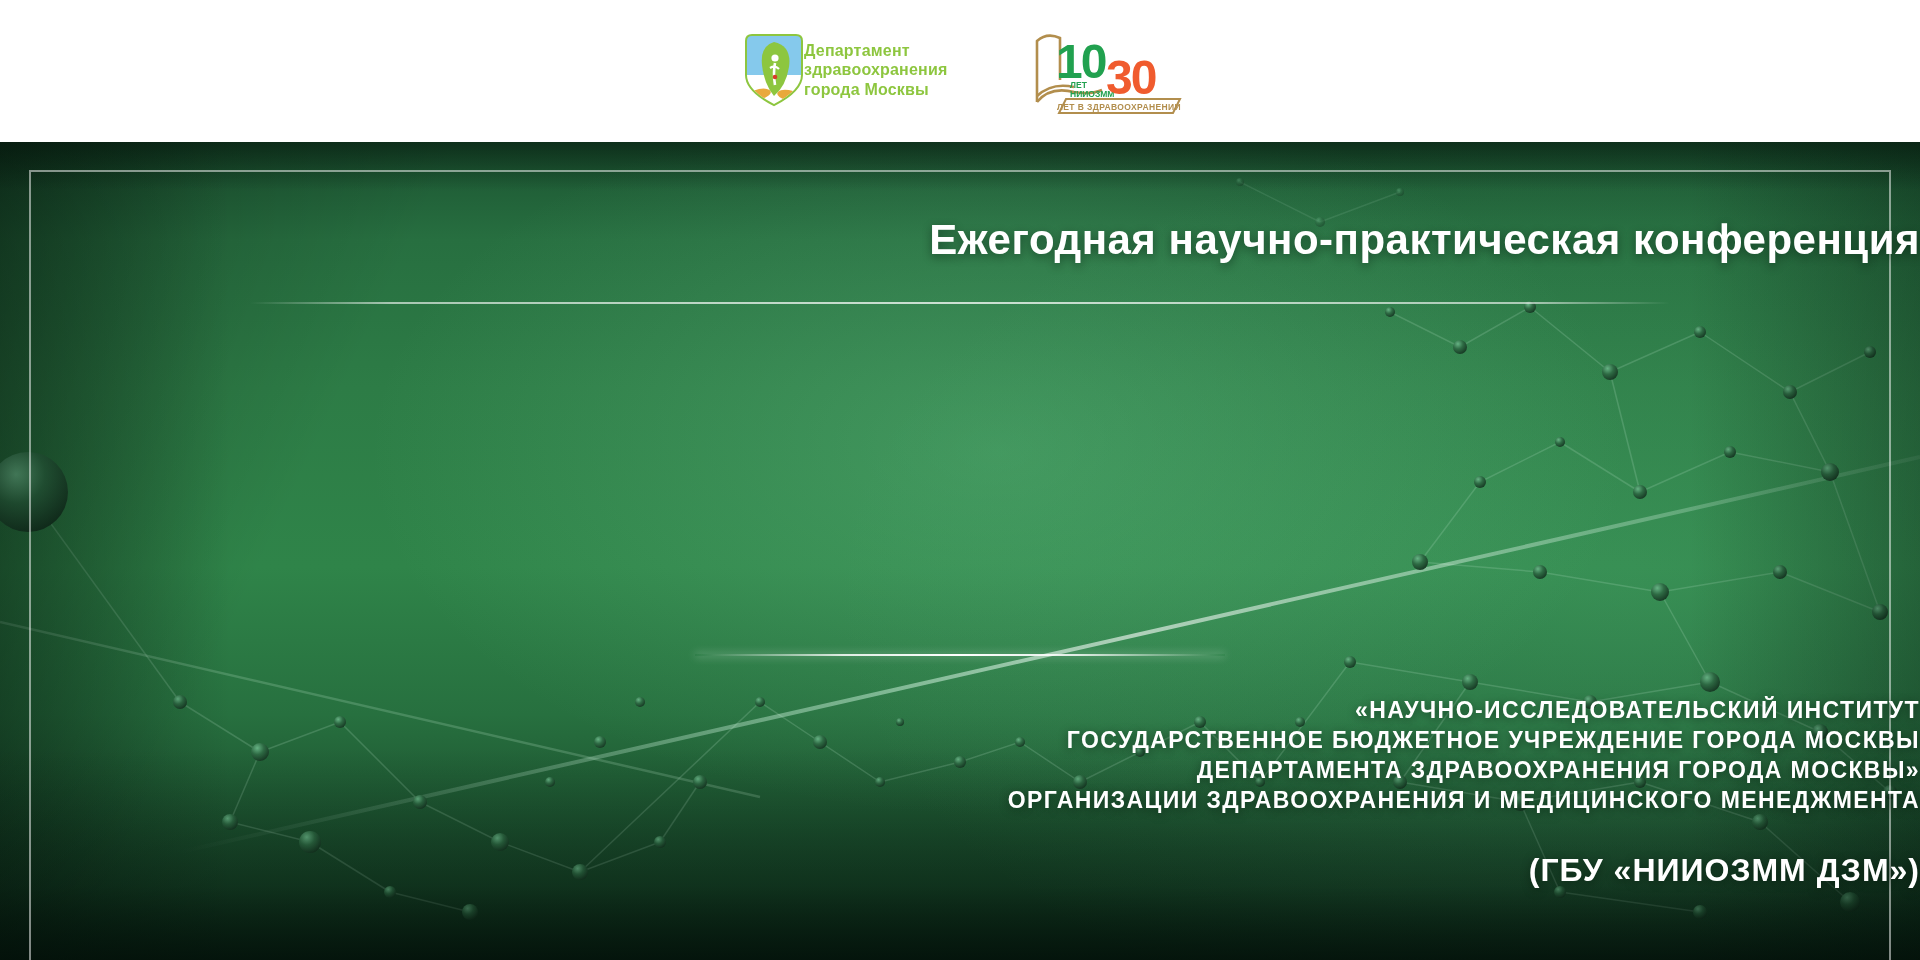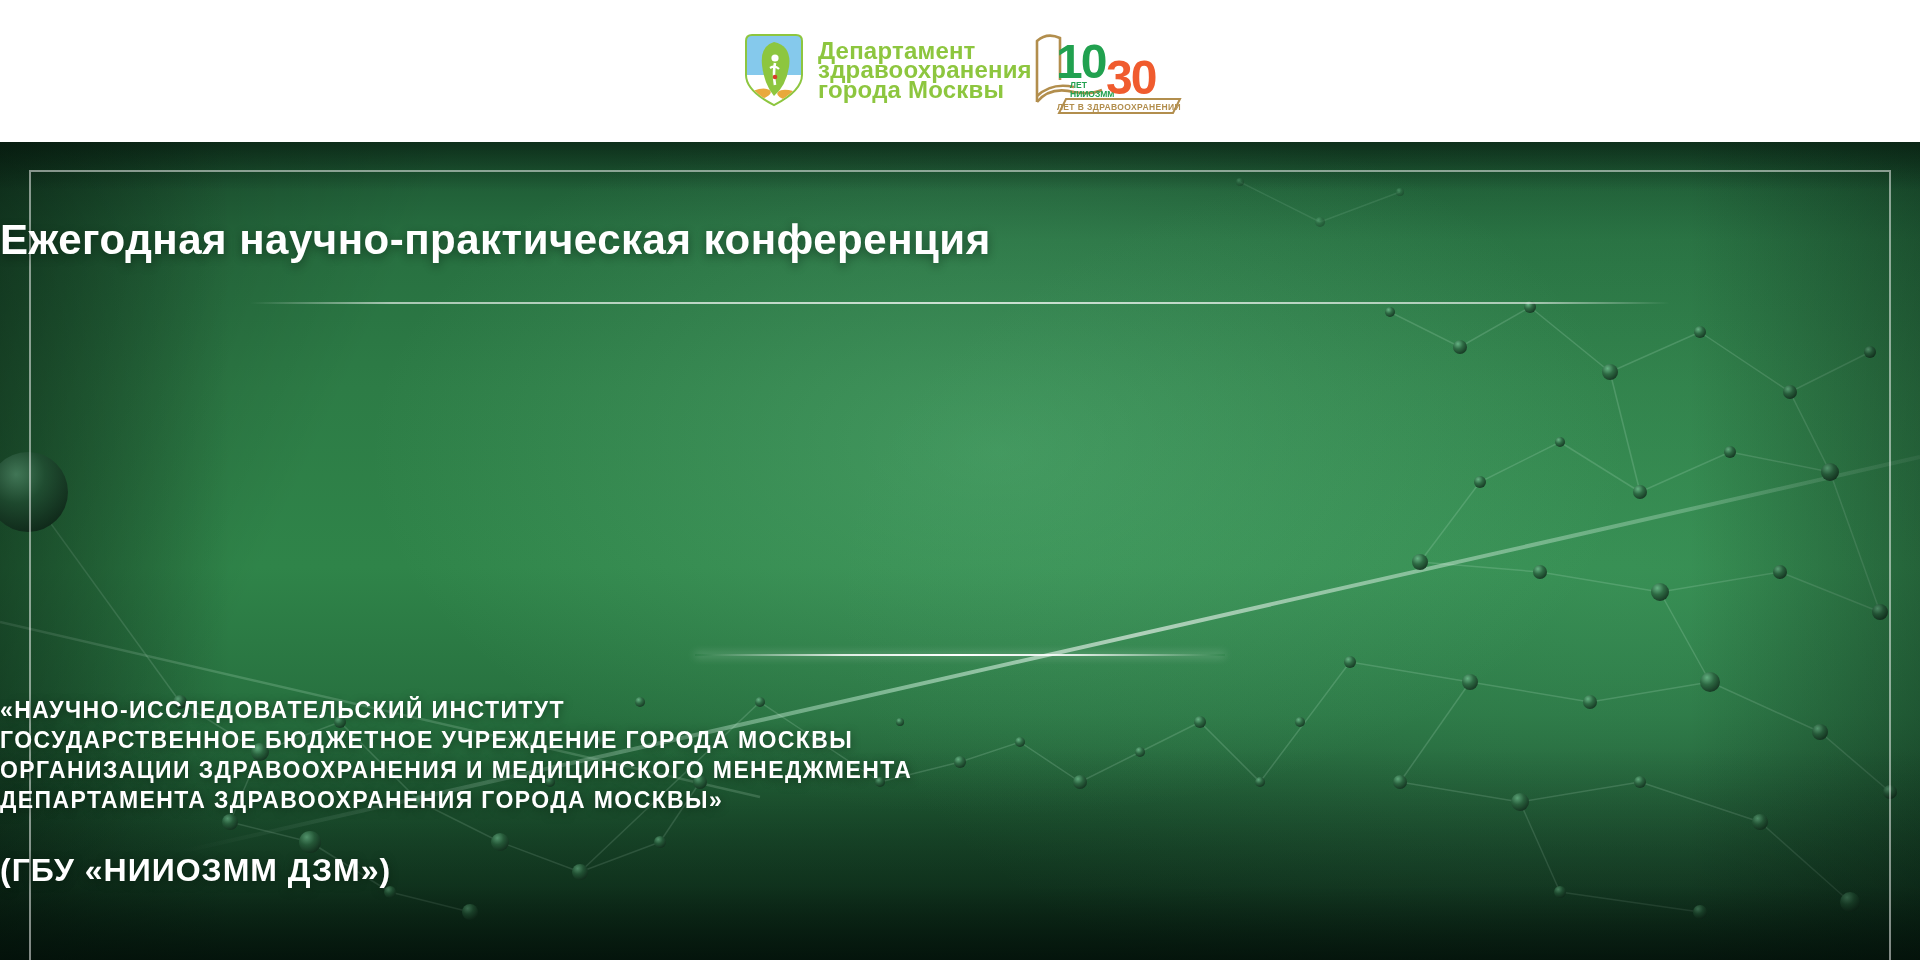--- a/index.html
+++ b/index.html
@@ -7,22 +7,22 @@
     width:1920px;height:960px;overflow:hidden;position:relative;
     font-family:"Liberation Sans",sans-serif;background:#ffffff;
   }
   
   .header{
     position:absolute;top:0;left:0;width:1920px;height:142px;
     background:#ffffff;z-index:10;
   }
   .dzm-logo{position:absolute;left:744px;top:33px;display:flex;align-items:center;}
   .dzm-text{
-    margin-left:14px;color:var(--logo_green);font-weight:bold;
-    font-size:24px;line-height:19.5px;letter-spacing:.2px;
+    color:var(--logo_green);font-weight:bold;
+    font-size:16px;line-height:19.5px;letter-spacing:.2px;
   }
   .anniv-logo{position:absolute;left:1030px;top:28px;}
   
   .stage{
     position:absolute;top:142px;left:0;width:1920px;height:818px;overflow:hidden;
     background:
       radial-gradient(900px 520px at 52% 38%, rgba(120,215,155,.28), rgba(120,215,155,0) 70%),
       radial-gradient(1200px 720px at 84% 55%, rgba(95,195,135,.20), rgba(95,195,135,0) 65%),
       linear-gradient(115deg, rgba(0,0,0,.28) 0%, rgba(0,0,0,0) 20%),
       linear-gradient(180deg,#1b5331 0%,#276f40 12%,#2d7c46 30%,#2f8449 52%,#27703f 70%,#1a4c2c 86%,#0e2e1b 100%);
@@ -32,21 +32,21 @@
     position:absolute;inset:0;z-index:2;pointer-events:none;
     background:
       linear-gradient(180deg, rgba(3,18,9,.55) 0%, rgba(3,18,9,0) 6%),
       linear-gradient(0deg, rgba(2,14,8,.8) 0%, rgba(2,14,8,.3) 9%, rgba(2,14,8,0) 26%),
       linear-gradient(90deg, rgba(2,14,8,.40) 0%, rgba(2,14,8,0) 12%, rgba(2,14,8,0) 88%, rgba(2,14,8,.32) 100%);
   }
   .frame{
     position:absolute;left:29px;right:29px;top:28px;bottom:-6px;z-index:4;
     border:2px solid rgba(255,255,255,.5);border-bottom:none;pointer-events:none;
   }
-  .content{position:absolute;inset:0;z-index:5;color:#fff;text-align:left;}
+  .content{position:absolute;inset:0;z-index:5;color:#fff;text-align:right;}
   .subtitle{
     position:absolute;left:0;right:0;top:74px;
     font-size:42px;font-weight:bold;letter-spacing:.5px;
     text-shadow:0 3px 10px rgba(0,22,10,.45);
   }
   .divider-top{
     position:absolute;top:160px;left:250px;width:1420px;height:2px;
     background:linear-gradient(90deg,rgba(255,255,255,0),rgba(255,255,255,.6) 10%,rgba(255,255,255,.75) 50%,rgba(255,255,255,.6) 90%,rgba(255,255,255,0));
   }
   .big-title{
@@ -268,18 +268,18 @@
   <div class="vignette"></div>
   <div class="frame"></div>
 
   <div class="content">
     <div class="subtitle">Ежегодная научно-практическая конференция</div>
     <div class="divider-top"></div>
     <div class="divider-bottom"></div>
     <div class="org-block">
       <div>«НАУЧНО-ИССЛЕДОВАТЕЛЬСКИЙ ИНСТИТУТ</div>
       <div>ГОСУДАРСТВЕННОЕ БЮДЖЕТНОЕ УЧРЕЖДЕНИЕ ГОРОДА МОСКВЫ</div>
+      <div>ДЕПАРТАМЕНТА ЗДРАВООХРАНЕНИЯ ГОРОДА МОСКВЫ»</div>
       <div>ОРГАНИЗАЦИИ ЗДРАВООХРАНЕНИЯ И МЕДИЦИНСКОГО МЕНЕДЖМЕНТА</div>
-      <div>ДЕПАРТАМЕНТА ЗДРАВООХРАНЕНИЯ ГОРОДА МОСКВЫ»</div>
     </div>
     <div class="org-abbr">(ГБУ «НИИОЗММ ДЗМ»)</div>
   </div>
 </div>
 
 </body></html>

